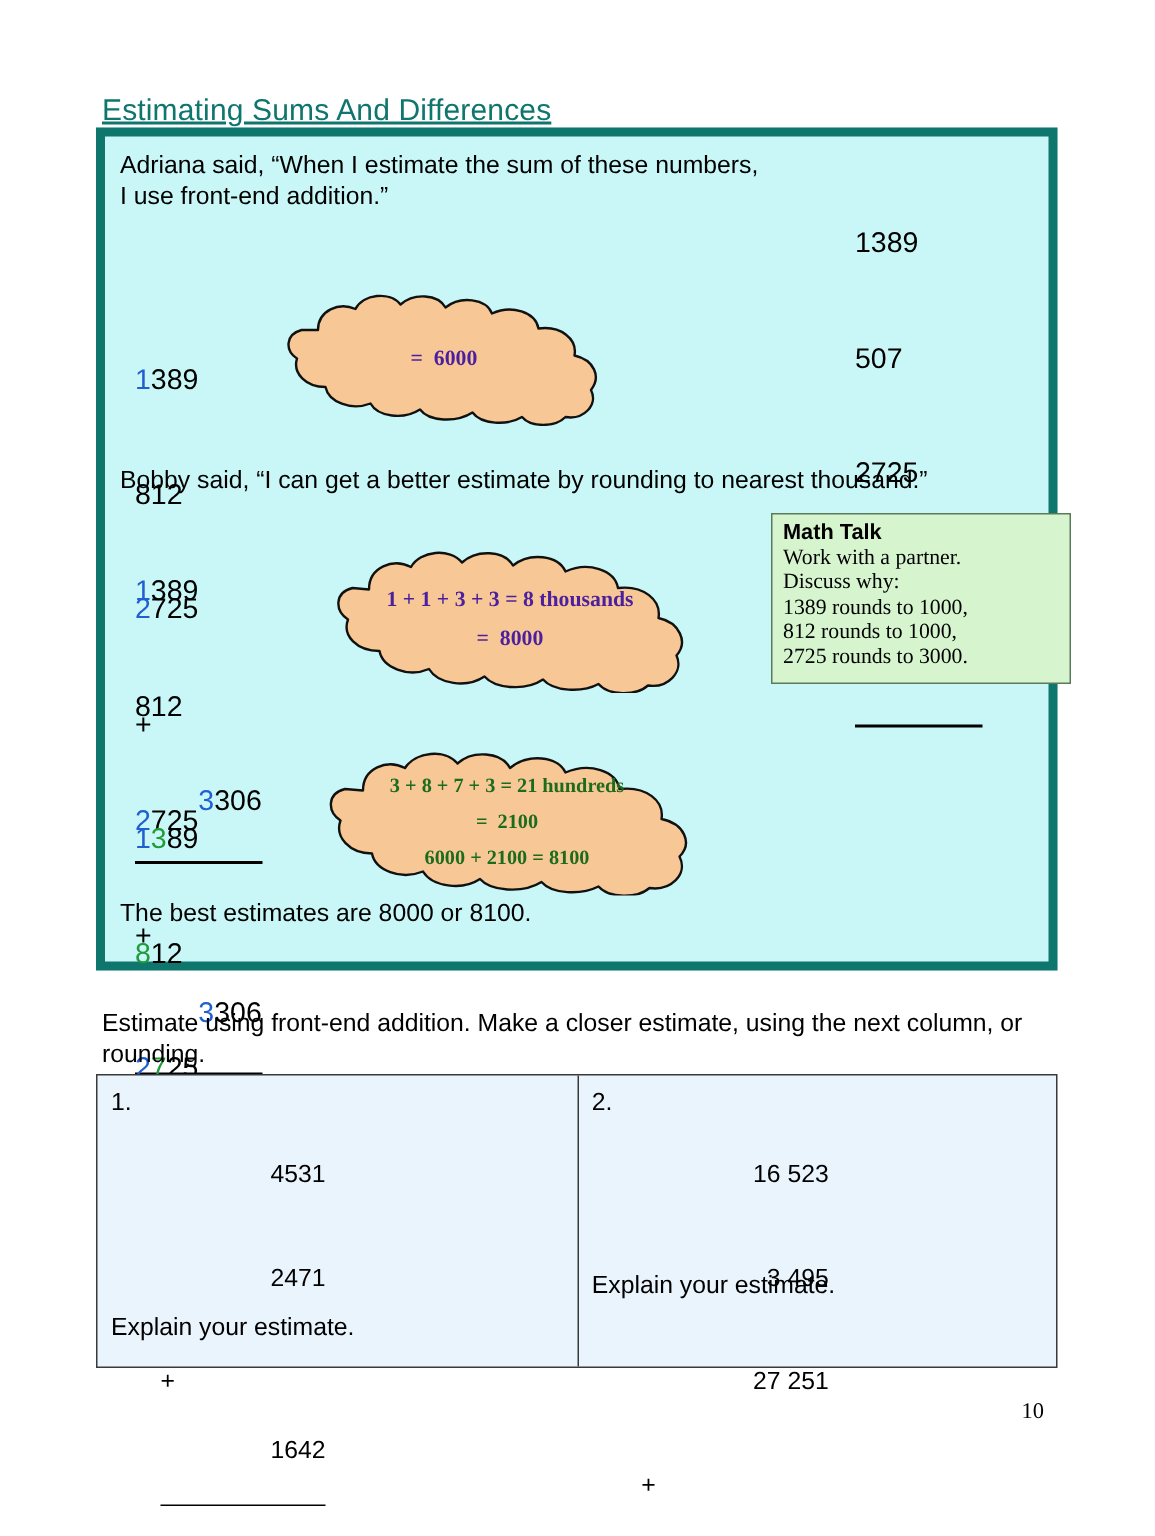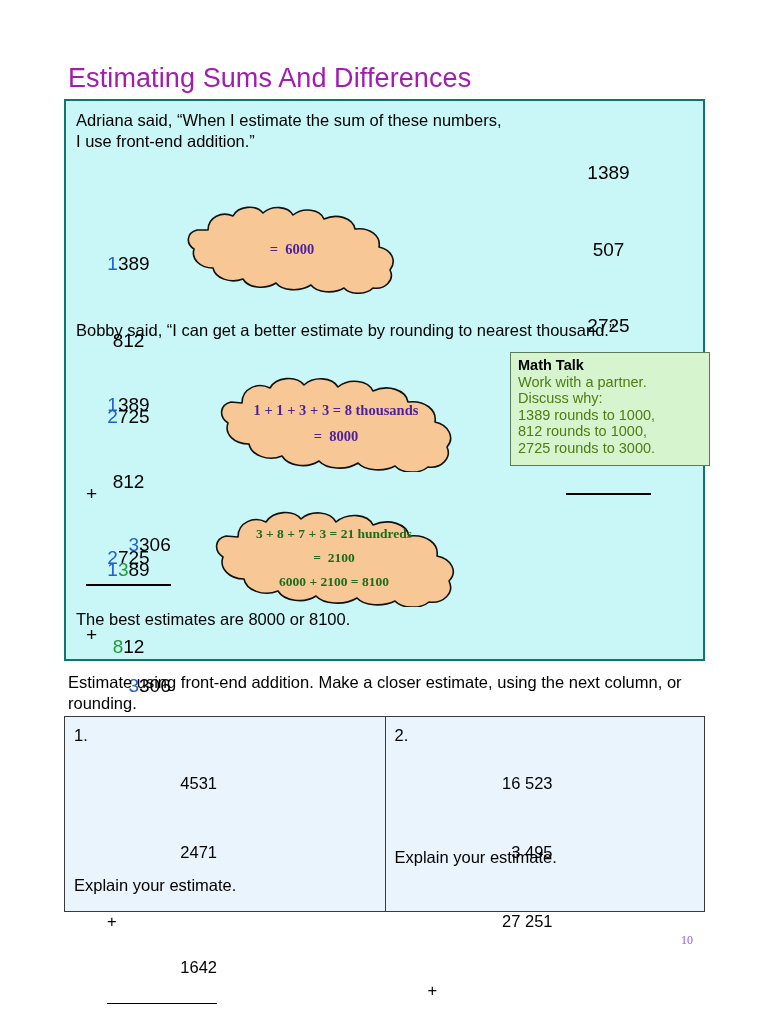--- a/index.html
+++ b/index.html
@@ -20,52 +20,53 @@
     left: 0; top: 0;
     width: 770px;
     height: 1024px;
   }
 
   
   .title {
     position: absolute;
     left: 68px;
     top: 63px;
-    font-size: 27px;
+    font-size: 20px;
     letter-spacing: 0.1px;
-    color: #a21caf;
+    color: #0f766e;
     white-space: nowrap;
+    text-decoration: underline;
   }
 
   
   .lesson-panel {
     position: absolute;
     left: 64px;
-    top: 99px;
+    top: 85px;
     width: 641px;
     height: 562px;
     background: #c9f7f7;
-    border: 2px solid #0f766e;
+    border: 6px solid #0f766e;
     box-sizing: border-box;
   }
 
   .say-line {
     position: absolute;
     font-size: 16.5px;
     line-height: 21px;
     color: #000;
     white-space: pre;
   }
 
   
   .numcol {
     position: absolute;
     font-size: 19px;
     line-height: 25.5px;
-    text-align: center;
+    text-align: left;
     white-space: pre;
   }
   .numcol .row { display: block; position: relative; }
   .numcol .plusrow {
     display: block;
     position: relative;
     border-bottom: 2px solid #000;
     padding-bottom: 1px;
   }
   .numcol .plus {
@@ -111,24 +112,24 @@
     padding: 4px 7px 0 7px;
   }
   .mathtalk-title {
     font-family: "Liberation Sans", sans-serif;
     font-weight: bold;
     font-size: 14.5px;
     line-height: 17px;
     color: #000;
   }
   .mathtalk-line {
-    font-family: Liberation Sans, sans-serif;
+    font-family: Liberation Serif, serif;
     font-size: 14.5px;
     line-height: 16.4px;
-    color: #4d7c0f;
+    color: #000000;
     white-space: pre;
   }
 
   
   .instruction {
     position: absolute;
     left: 68px;
     top: 672px;
     width: 630px;
     font-size: 16.5px;
@@ -180,22 +181,22 @@
     color: #000;
     white-space: pre;
   }
 
   
   .page-number {
     position: absolute;
     left: 681px;
     top: 933px;
     font-family: "Liberation Serif", serif;
-    font-size: 12px;
-    color: #8b5cf6;
+    font-size: 15px;
+    color: #000000;
   }
 </style>
 </head>
 <body>
 
 <div class="page">
 
   <div class="title">Estimating Sums And Differences</div>
 
   <div class="lesson-panel">

